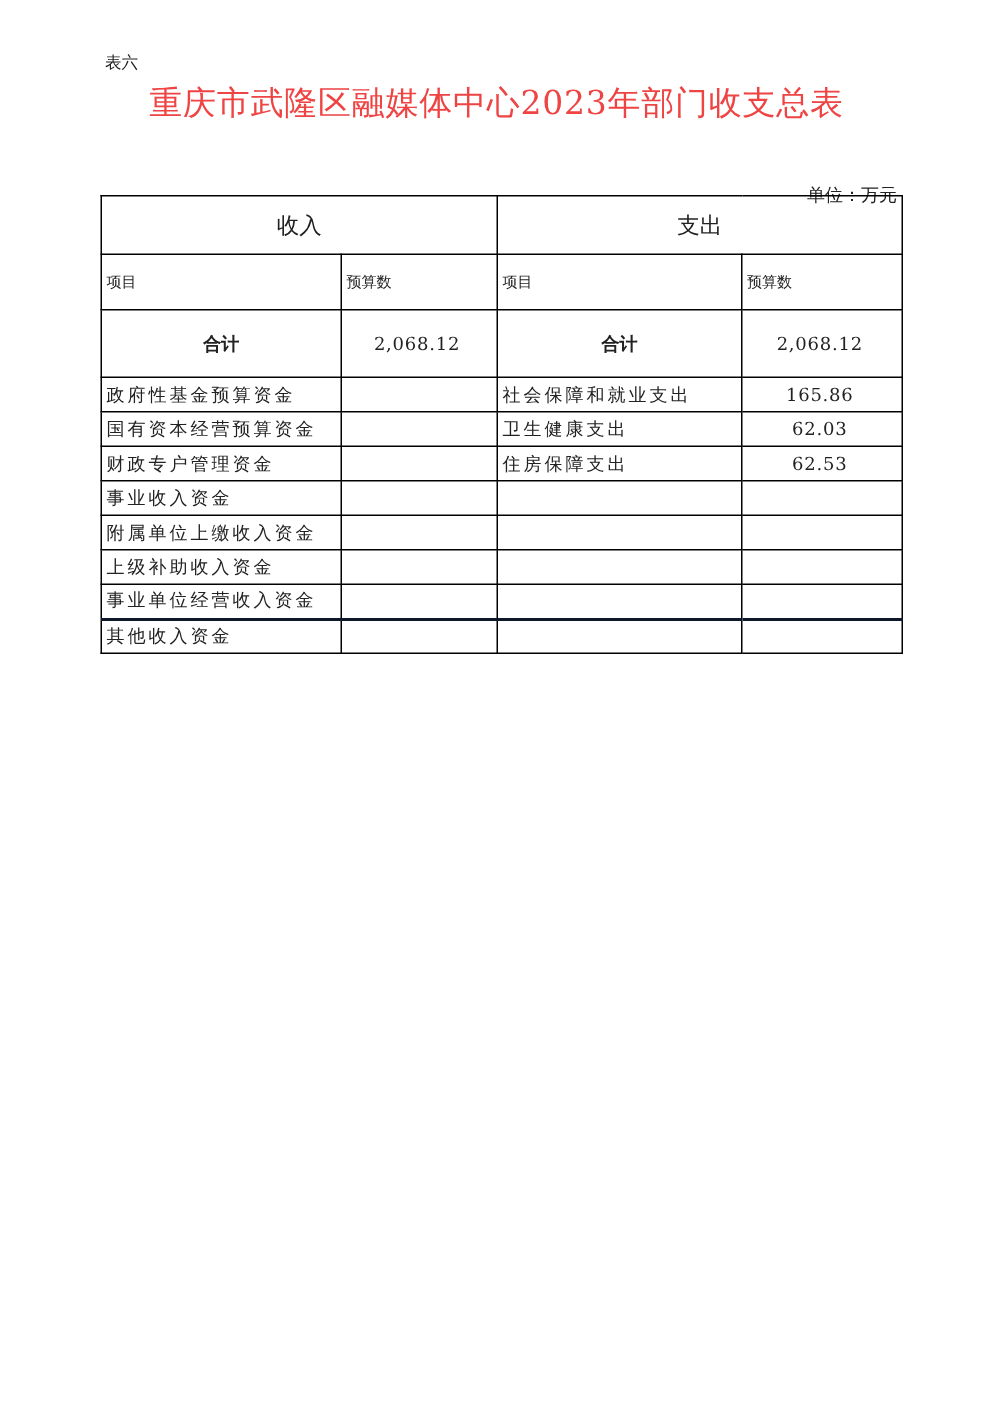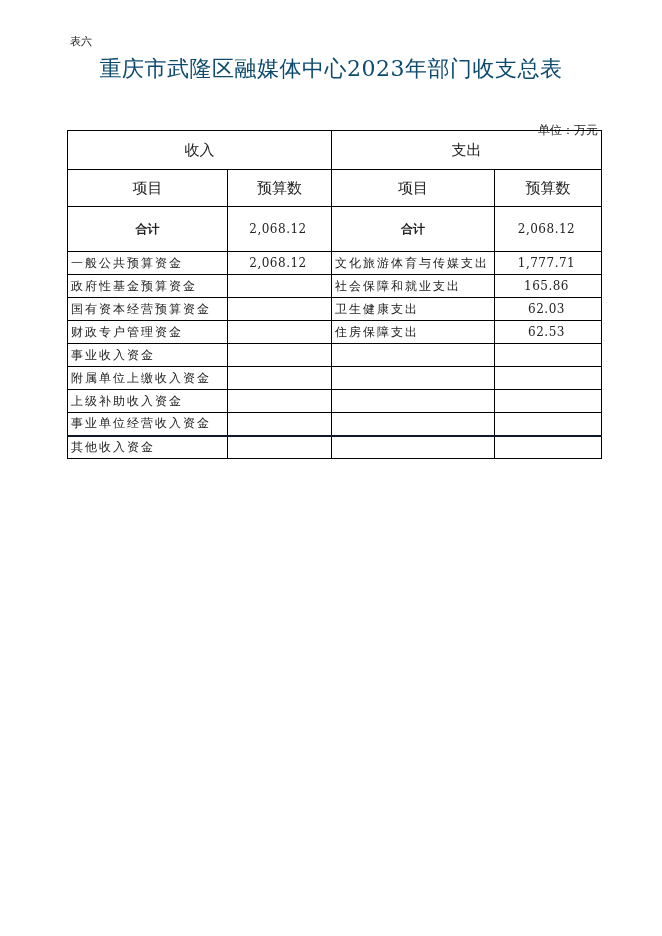--- a/index.html
+++ b/index.html
@@ -1,27 +1,27 @@
 <!DOCTYPE html>
 <html><head>
   <meta charset="utf-8">
   <style>
     html, body { margin: 0; padding: 0; background: #ffffff; }
     body { width: 662px; height: 936px; position: relative; overflow: hidden;
            font-family: "DejaVu Serif", "Liberation Serif", serif; color: #222; }
     .table-no { position: absolute; left: 70px; top: 34px; font-size: 11px; }
     .title { position: absolute; left: 0; width: 662px; top: 54px; text-align: center;
-             font-size: 22px; color: #0c4a6e; letter-spacing: 0.5px; }
+             font-size: 22px; color: #ef4444; letter-spacing: 0.5px; }
     .unit { position: absolute; right: 64px; top: 110px; font-size: 12px; margin-top: 12px; }
     table { position: absolute; left: 67px; top: 130px; border-collapse: collapse;
             table-layout: fixed; width: 534px; }
     td { border: 1px solid #000; padding: 0 3px; font-size: 12px; white-space: nowrap;
          overflow: hidden; box-sizing: border-box; }
     .h1 td { height: 39px; text-align: center; font-size: 15px; }
-    .h2 td { height: 37px; text-align: center; font-size: 15px; }
+    .h2 td { height: 37px; text-align: left; font-size: 10px; }
     .r td { height: 23px; letter-spacing: 2px; }
     .total td { height: 45px; }
     .bold { font-weight: bold; text-align: center; font-family: "DejaVu Sans", sans-serif; letter-spacing: 0 !important; }
     .num { text-align: center; letter-spacing: 0.5px !important; padding-right: 6px; }
     .thick-bottom td { border-bottom: 2px solid #0f172a; }
   </style>
 </head>
 <body>
 
 <div class="table-no">表六</div>
@@ -44,26 +44,20 @@
     <td>项目</td>
     <td>预算数</td>
     <td>项目</td>
     <td>预算数</td>
   </tr>
   <tr class="r total">
     <td class="bold">合计</td>
     <td class="num">2,068.12</td>
     <td class="bold">合计</td>
     <td class="num">2,068.12</td>
-  </tr>
-  <tr class="r">
-    <td>一般公共预算资金</td>
-    <td class="num">2,068.12</td>
-    <td>文化旅游体育与传媒支出</td>
-    <td class="num">1,777.71</td>
   </tr>
   <tr class="r">
     <td>政府性基金预算资金</td>
     <td class="num"></td>
     <td>社会保障和就业支出</td>
     <td class="num">165.86</td>
   </tr>
   <tr class="r">
     <td>国有资本经营预算资金</td>
     <td class="num"></td>

